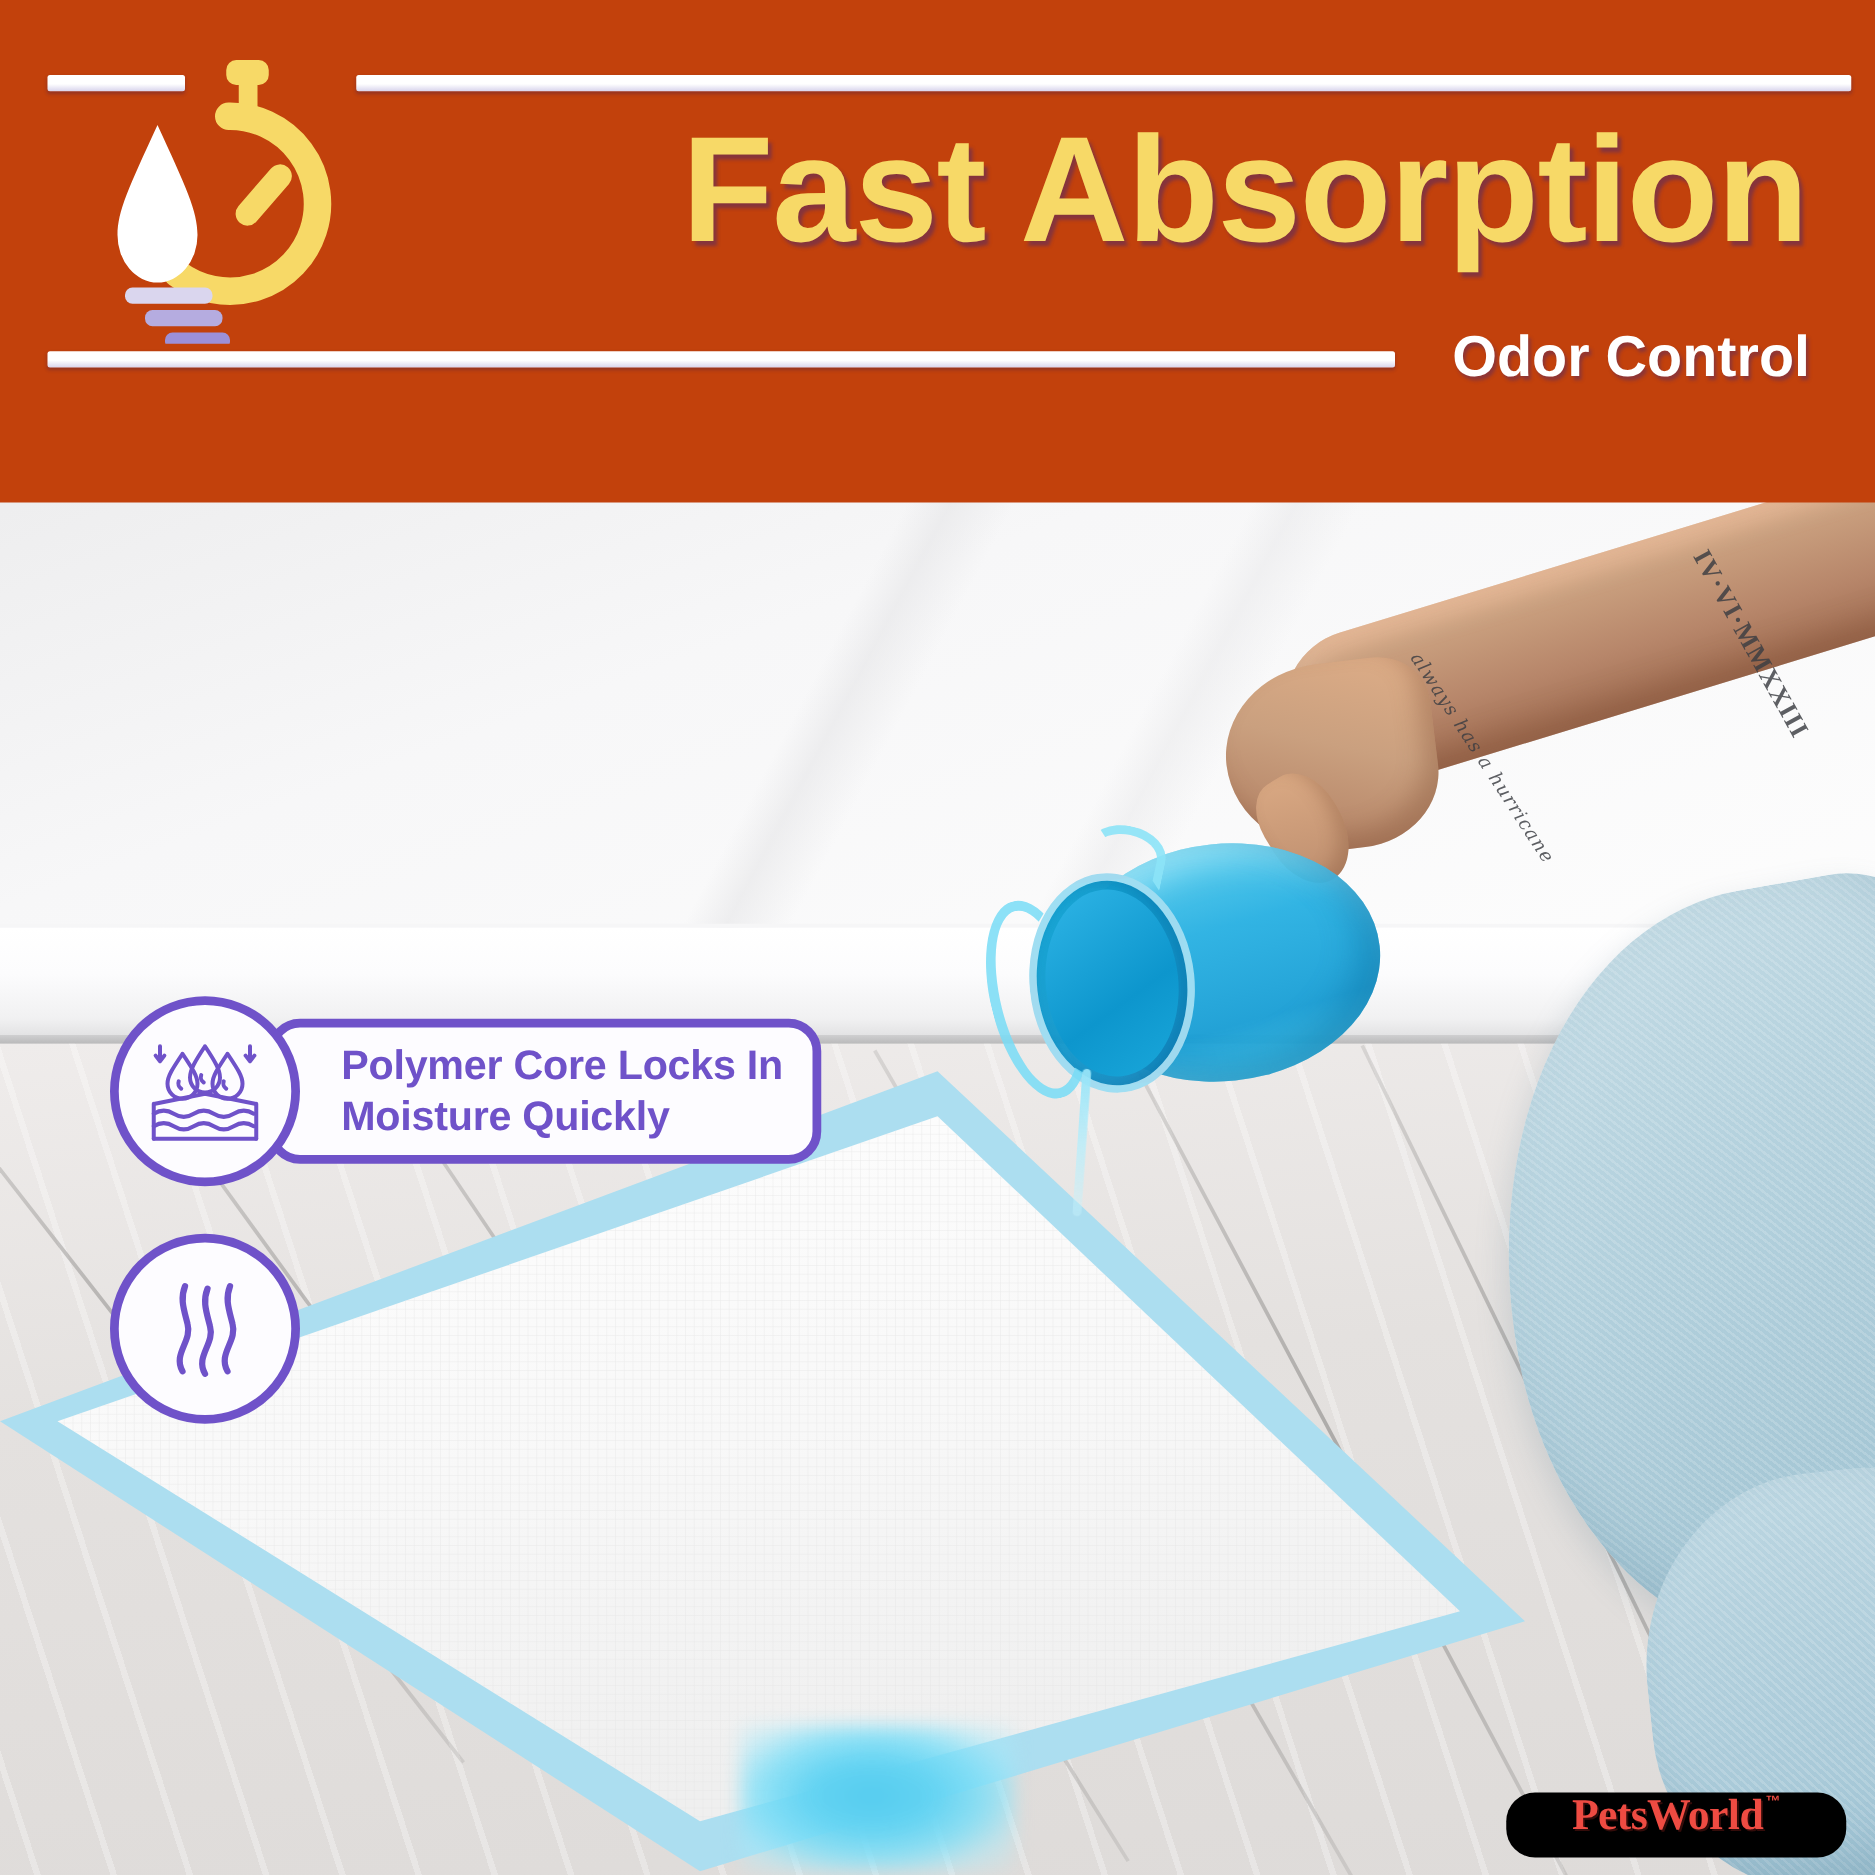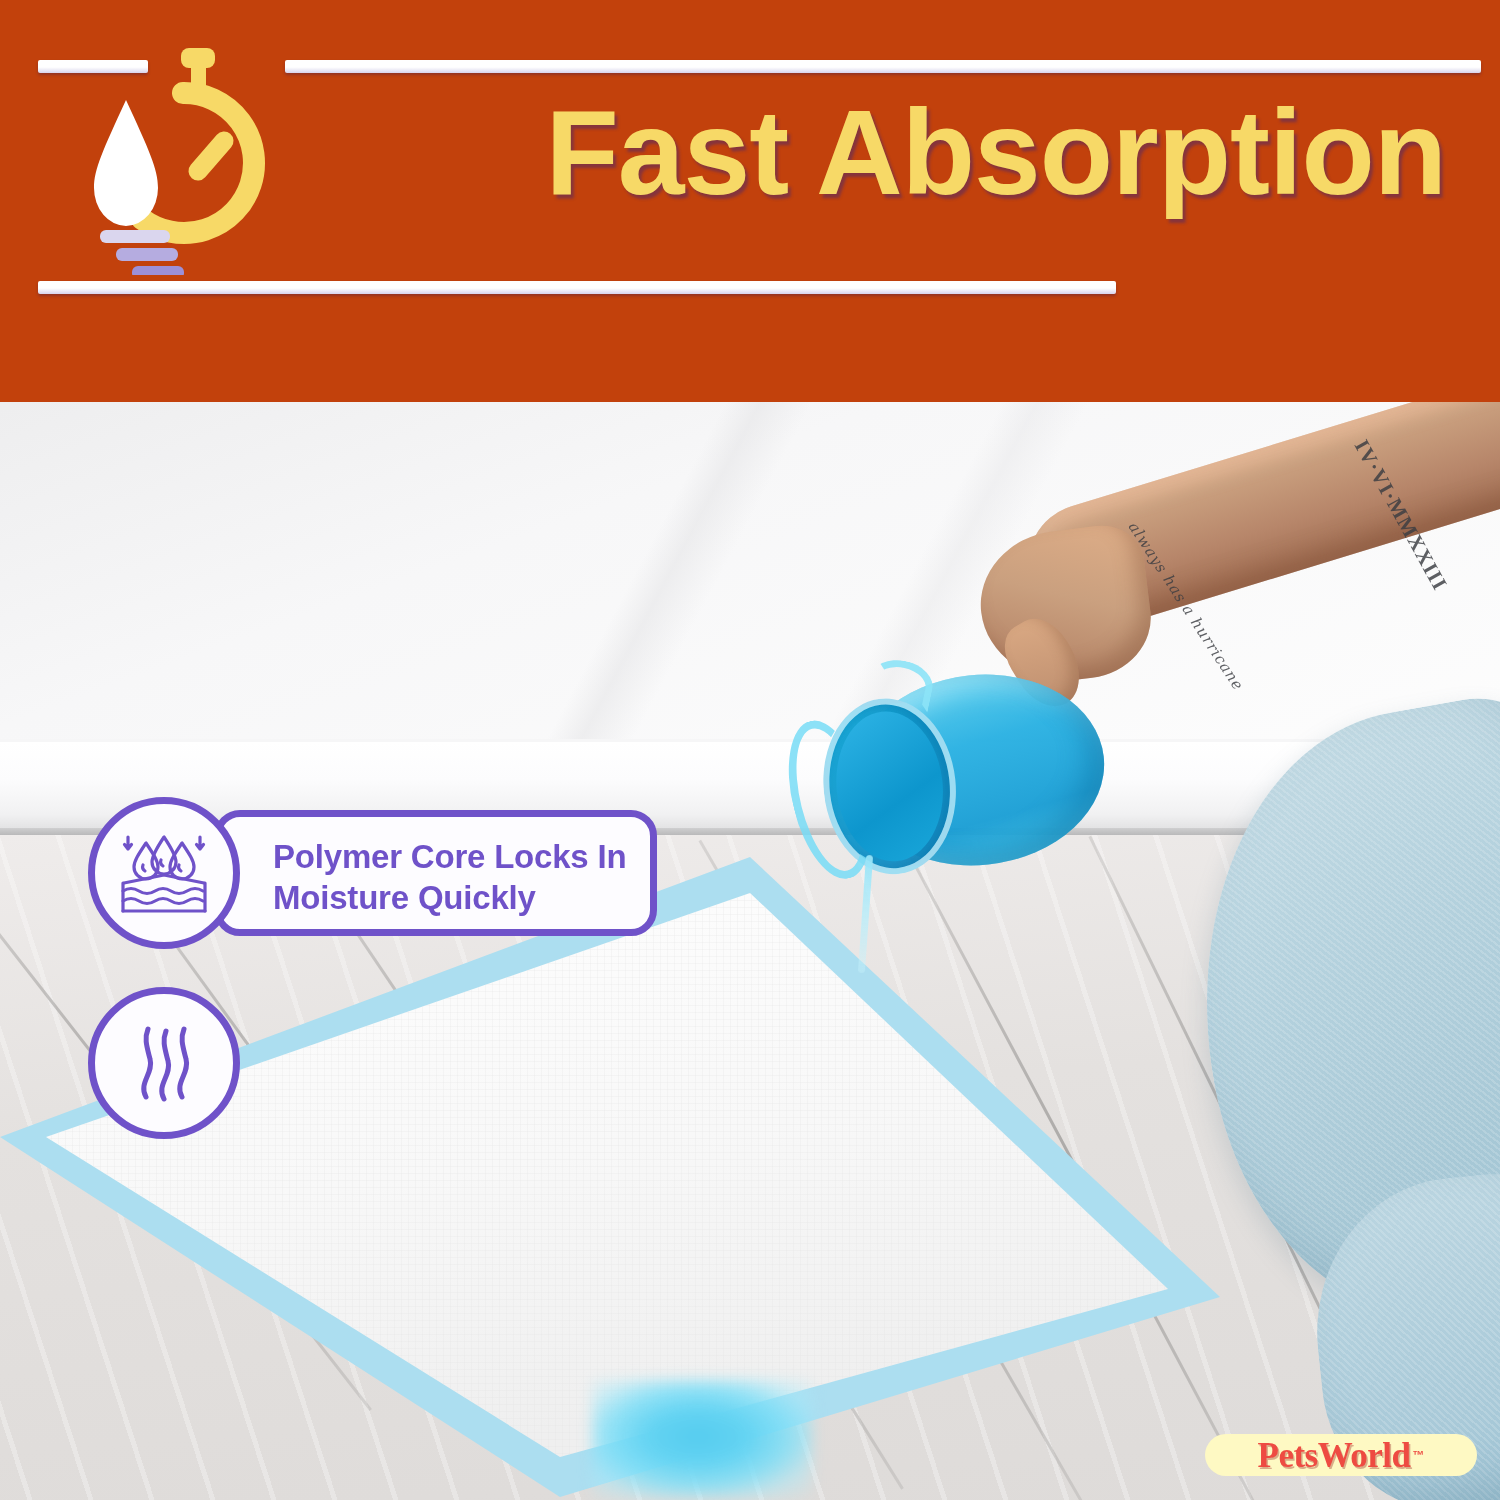--- a/index.html
+++ b/index.html
@@ -283,40 +283,40 @@
   .feature-box {
     position:relative;
     margin-left:-26px;
     min-width:420px;
     min-height:104px;
     border-radius:26px;
     background:#fdfcff;
     border:7px solid #6F52C9;
     display:flex;
     align-items:center;
-    padding:20px 24px 10px 52px;
+    padding:10px 24px 10px 52px;
   }
   .feature-text {
     color:#6F52C9;
     font-size:33px;
     font-weight:bold;
     line-height:1.24;
     letter-spacing:-.2px;
     white-space:pre-line;
   }
 
   
   .logo {
     position:absolute;
     left:1205px; top:1434px;
-    width:272px; height:42px;
+    width:272px; height:52px;
     border-radius:23px;
-    background:#fef9c3;
+    background:#000000;
     display:flex;
-    align-items:center;
+    align-items:flex-start;
     justify-content:center;
   }
   .logo-text {
     font-family:"Liberation Serif", serif;
     font-weight:bold;
     font-size:35px;
     color:#EE4B42;
     letter-spacing:-.5px;
     text-shadow:1.5px 1.5px 0 rgba(150,35,30,.35);
     line-height:1;
@@ -452,20 +452,21 @@
 
         <path d="M48 55 C25 105 16 124 16 143 a32 38 0 0 0 64 0 c0-19-9-38-32-88 z" fill="#FFFFFF"></path>
 
         <rect x="22" y="185" width="70" height="13" rx="6" fill="#DAD6EE"></rect>
         <rect x="38" y="203" width="62" height="13" rx="6" fill="#B5ACE0"></rect>
         <rect x="54" y="221" width="52" height="13" rx="6" fill="#9C90D8"></rect>
       </svg>
     </div>
 
     <div class="banner-title">Fast Absorption</div>
+    <div class="banner-subtitle">Odor Control</div>
   </div>
 
   <div class="logo">
     <span class="logo-text">PetsWorld</span>
       <span class="logo-tm">™</span>
   </div>
 
 </div>
 
 </body></html>

